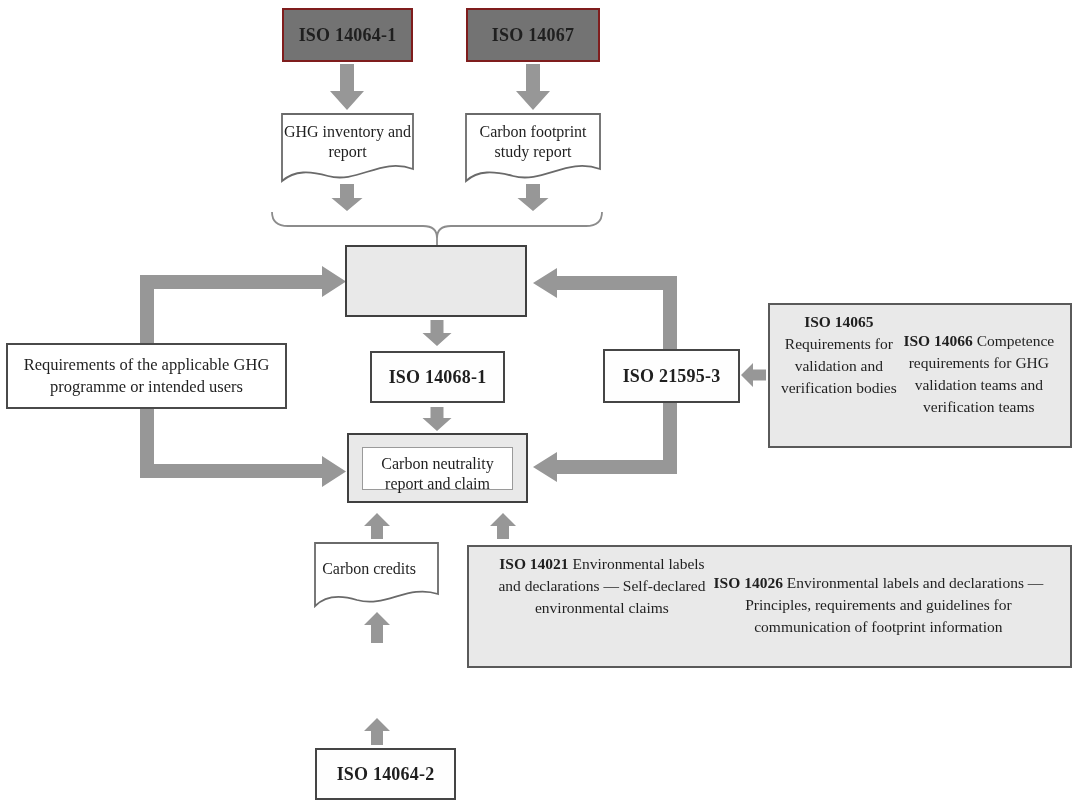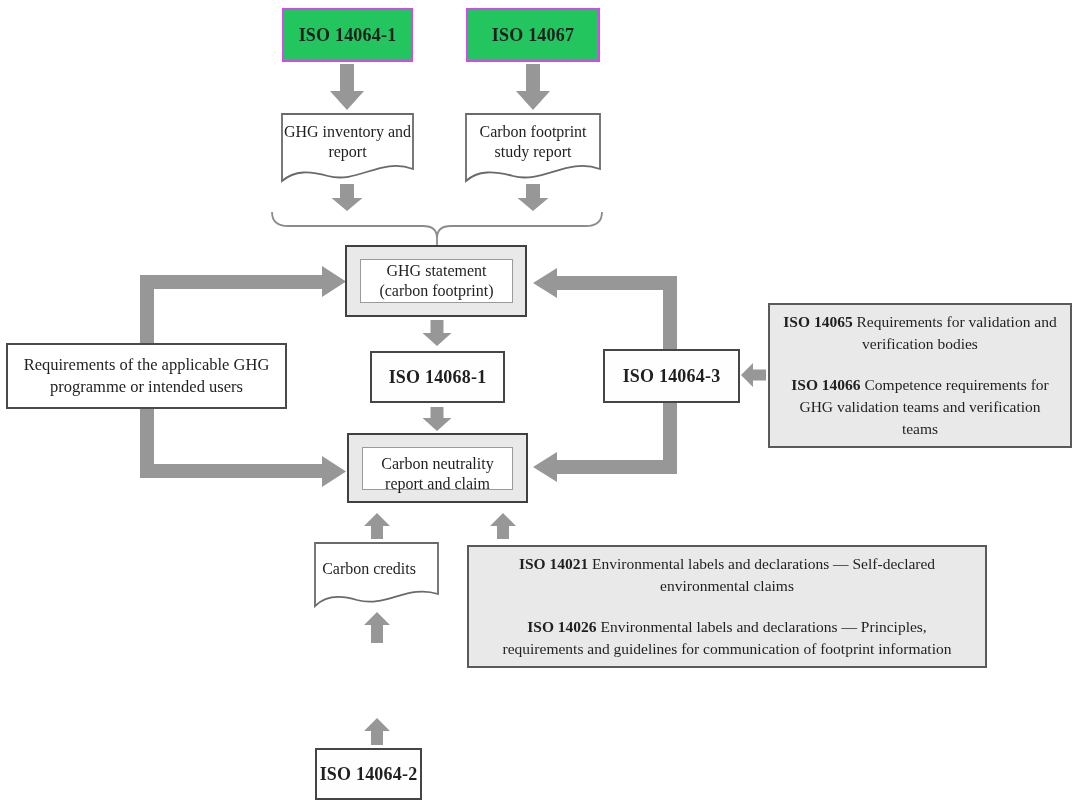--- a/index.html
+++ b/index.html
@@ -6,30 +6,30 @@
   #canvas{
     position:relative;
     width:1080px;height:807px;
     background:#ffffff;
     font-family:"Liberation Serif","DejaVu Serif",serif;
     color:#1f1f1f;
     overflow:hidden;
   }
   #connector-layer{position:absolute;left:0;top:0;z-index:1;}
   .node{position:absolute;z-index:2;display:flex;align-items:center;justify-content:center;text-align:center;box-sizing:border-box;}
-  .box-std{background:#22c55e;border:2px solid #d946ef;}
+  .box-std{background:#737373;border:2px solid #7f1d1d;}
   .box-dark{background:#fefefe;border:2px solid #454545;}
   .box-thin{background:#ffffff;border:2px solid #4a4a4a;}
   .iso-label{font-weight:bold;font-size:18px;letter-spacing:.2px;}
   .body-label{font-size:16px;line-height:1.28;}
   .dbl-outer{background:#e9e9e9;border:2px solid #404040;}
   .dbl-inner{position:absolute;background:#ffffff;border:1px solid #9a9a9a;display:flex;align-items:center;justify-content:center;text-align:center;box-sizing:border-box;z-index:3;}
   .doc-label{position:absolute;z-index:2;display:flex;align-items:center;justify-content:center;text-align:center;font-size:16px;line-height:1.28;}
   .panel{position:absolute;z-index:2;background:#e9e9e9;border:2px solid #5a5a5a;box-sizing:border-box;
-         display:flex;flex-direction:column;justify-content:center;text-align:center;font-size:15.5px;line-height:1.42;}
+         display:flex;flex-direction:row;justify-content:center;text-align:center;font-size:15.5px;line-height:1.42;}
   .panel p{margin:0;}
   .panel p + p{margin-top:19px;}
   .panel b{font-weight:bold;}
 </style>
 </head>
 <body>
 
 <div id="canvas">
 
   <svg id="connector-layer" width="1080" height="807" viewBox="0 0 1080 807">
@@ -75,53 +75,50 @@
   </div>
 
   <div class="doc-label" style="left:282px;top:118px;width:131px;height:48px;">
     <span>GHG inventory and report</span>
   </div>
   <div class="doc-label" style="left:466px;top:118px;width:134px;height:48px;">
     <span>Carbon footprint study report</span>
   </div>
 
   <div class="node dbl-outer" style="left:345px;top:245px;width:182px;height:72px;"></div>
-  <div class="dbl-inner body-label" style="left:360px;top:259px;width:153px;height:44px;">
-    <span style="display:inline-block;width:140px;">GHG statement (carbon footprint)</span>
-  </div>
 
   <div class="node box-dark iso-label" style="left:370px;top:351px;width:135px;height:52px;">
     <span>ISO 14068-1</span>
   </div>
 
   <div class="node dbl-outer" style="left:347px;top:433px;width:181px;height:70px;"></div>
   <div class="dbl-inner body-label" style="left:362px;top:447px;width:151px;height:43px;">
     <span style="display:inline-block;width:140px;margin-top:11px;">Carbon neutrality report and claim</span>
   </div>
 
   <div class="node box-thin" style="left:6px;top:343px;width:281px;height:66px;font-size:16.5px;line-height:1.32;">
     <span style="display:inline-block;width:265px;">Requirements of the applicable GHG programme or intended users</span>
   </div>
 
   <div class="node box-dark iso-label" style="left:603px;top:349px;width:137px;height:54px;">
-    <span>ISO 14064-3</span>
+    <span>ISO 21595-3</span>
   </div>
 
   <div class="panel" style="left:768px;top:303px;width:304px;height:145px;padding:6px 10px;">
     <p><b>ISO 14065</b><span> Requirements for validation and verification bodies</span></p>
     <p><b>ISO 14066</b><span> Competence requirements for GHG validation teams and verification teams</span></p>
   </div>
 
-  <div class="panel" style="left:467px;top:545px;width:520px;height:123px;padding:6px 24px;">
+  <div class="panel" style="left:467px;top:545px;width:605px;height:123px;padding:6px 24px;">
     <p><b>ISO 14021</b><span> Environmental labels and declarations — Self-declared environmental claims</span></p>
     <p><b>ISO 14026</b><span> Environmental labels and declarations — Principles, requirements and guidelines for communication of footprint information</span></p>
   </div>
 
   <div class="doc-label" style="left:315px;top:550px;width:108px;height:38px;">
     <span>Carbon credits</span>
   </div>
 
 
-  <div class="node box-dark iso-label" style="left:315px;top:748px;width:107px;height:52px;">
+  <div class="node box-dark iso-label" style="left:315px;top:748px;width:141px;height:52px;">
     <span>ISO 14064-2</span>
   </div>
 
 </div>
 
 </body></html>

